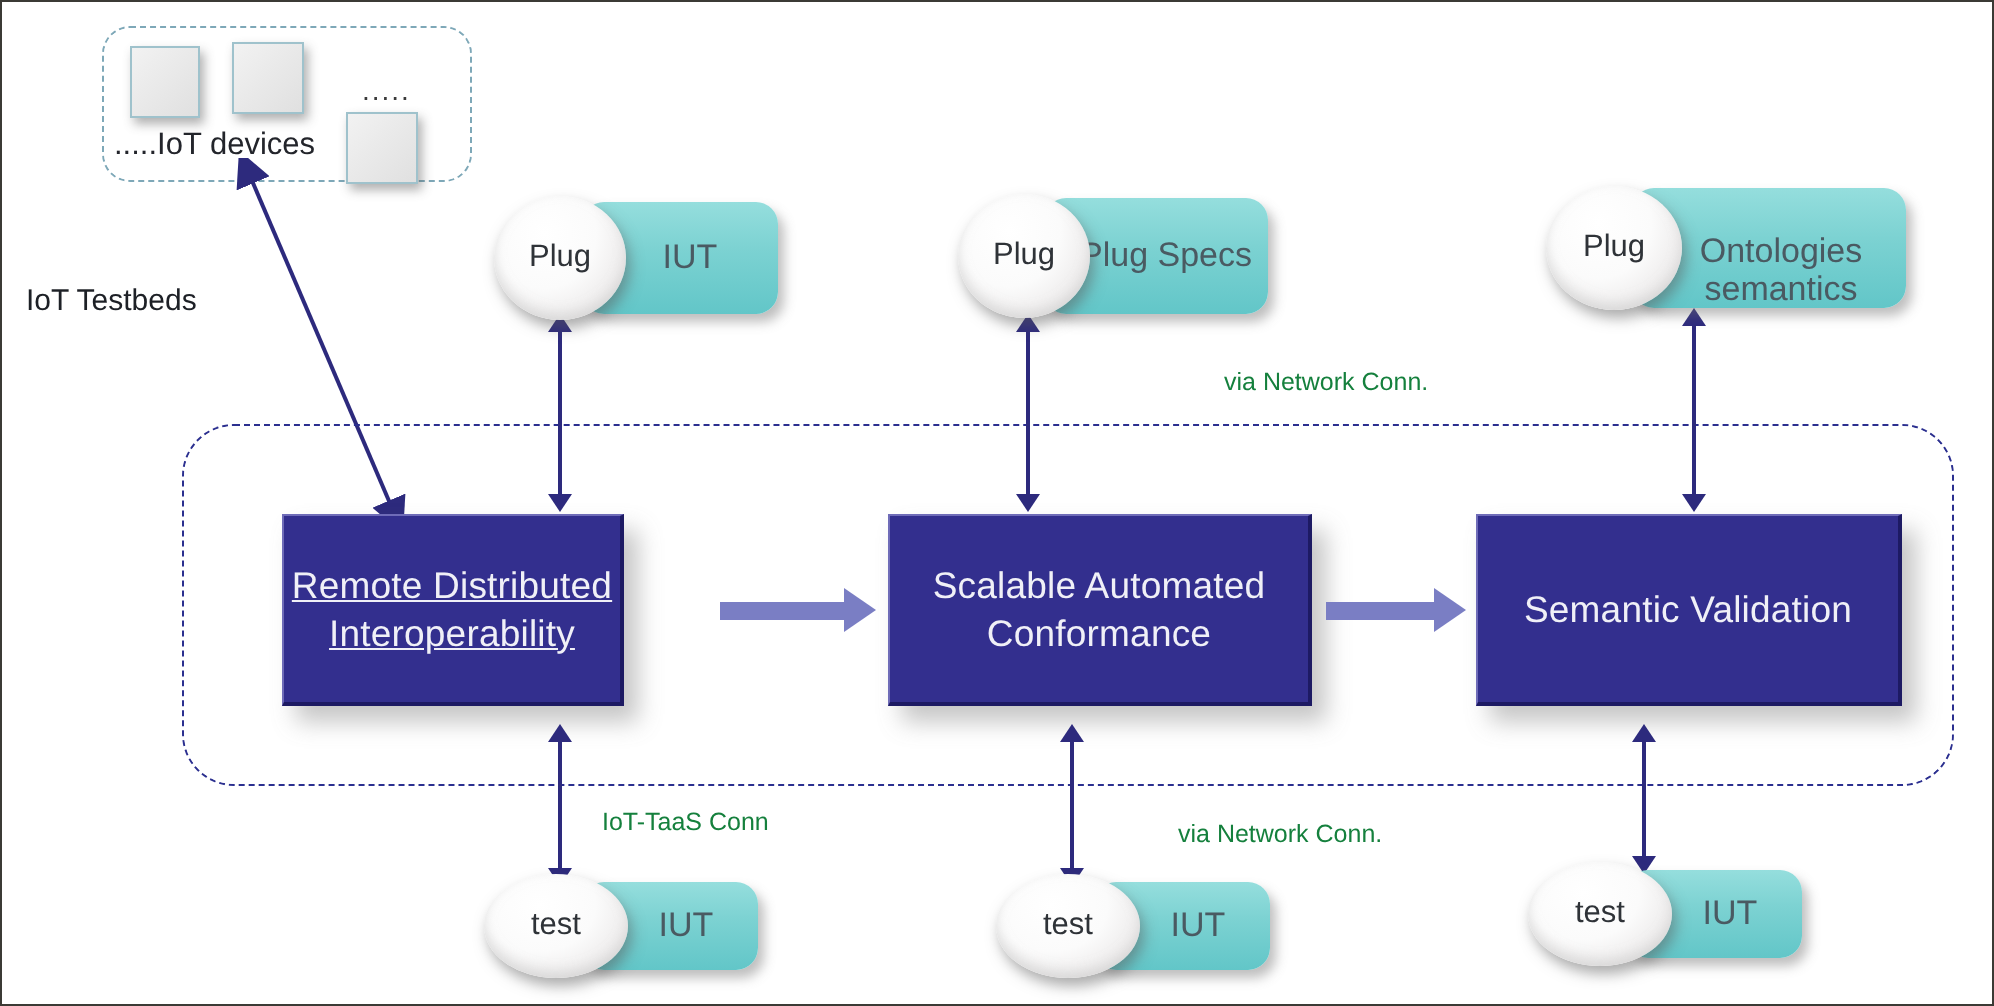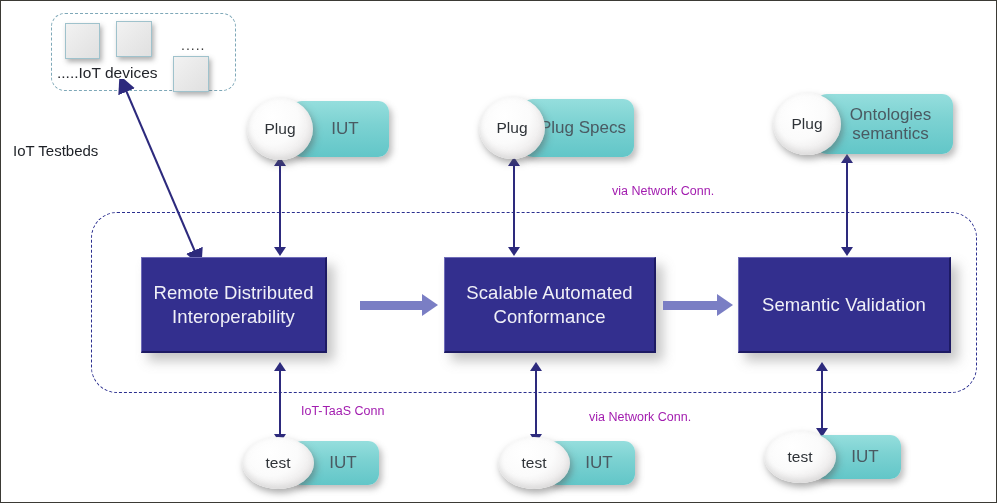--- a/index.html
+++ b/index.html
@@ -69,21 +69,21 @@
     box-shadow: 7px 8px 11px rgba(120,120,120,0.42);
     color: #f0f0f7;
     display: flex;
     align-items: center;
     justify-content: center;
     text-align: center;
     font-size: 18.5px;
     line-height: 1.28;
     letter-spacing: 0.1px;
   }
-  .proc1 { left: 140px; top: 256px; width: 186px; height: 96px; }
+  .proc1 { left: 140px; top: 256px; width: 171px; height: 96px; text-decoration: underline; }
   .proc2 { left: 443px; top: 256px; width: 212px; height: 96px; }
   .proc3 { left: 737px; top: 256px; width: 213px; height: 96px; }
 
   
   .flow-arrow { height: 22px; }
   .flow-arrow .shaft {
     position: absolute; left: 0; top: 7px;
     height: 9px; background: #7a7ec4;
   }
   .flow-arrow .head {
@@ -131,21 +131,21 @@
 
   
   .plug1 .body { left: 290px; top: 100px; width: 98px; height: 56px; }
   .plug1 .body .txt { font-size: 17px; padding-left: 10px; }
   .plug1 .knob  { left: 246px; top: 97px; width: 66px; height: 62px; font-size: 15.5px; }
 
   .plug2 .body { left: 521px; top: 98px; width: 112px; height: 58px; }
   .plug2 .body .txt { font-size: 17px; padding-left: 10px; }
   .plug2 .knob  { left: 478px; top: 96px; width: 66px; height: 62px; font-size: 15.5px; }
 
-  .plug3 .body { left: 815px; top: 93px; width: 137px; height: 60px; }
+  .plug3 .body { left: 815px; top: 93px; width: 137px; height: 60px; align-items: flex-end; }
   .plug3 .body .txt { font-size: 17px; padding-left: 12px; }
   .plug3 .knob  { left: 772px; top: 92px; width: 68px; height: 62px; font-size: 15.5px; }
 
   
   .test1 .body { left: 290px; top: 440px; width: 88px; height: 44px; }
   .test1 .body .txt { font-size: 17px; padding-left: 16px; }
   .test1 .knob  { left: 241px; top: 436px; width: 72px; height: 52px; font-size: 15.5px; }
 
   .test2 .body { left: 546px; top: 440px; width: 88px; height: 44px; }
   .test2 .body .txt { font-size: 17px; padding-left: 16px; }
@@ -161,21 +161,21 @@
     width: 0; height: 0;
     border-left: 6px solid transparent;
     border-right: 6px solid transparent;
   }
   .conn-head-up   { border-bottom: 9px solid #2d2a7d; }
   .conn-head-down { border-top: 9px solid #2d2a7d; }
 
   
   .caption {
     font-size: 12.5px;
-    color: #a21caf;
+    color: #15803d;
     white-space: nowrap;
   }
   .cap-net-top { left: 611px; top: 183px; }
   .cap-taas    { left: 300px; top: 403px; }
   .cap-net-bot { left: 588px; top: 409px; }
 </style>
 </head>
 <body>
 
 <div id="canvas">

